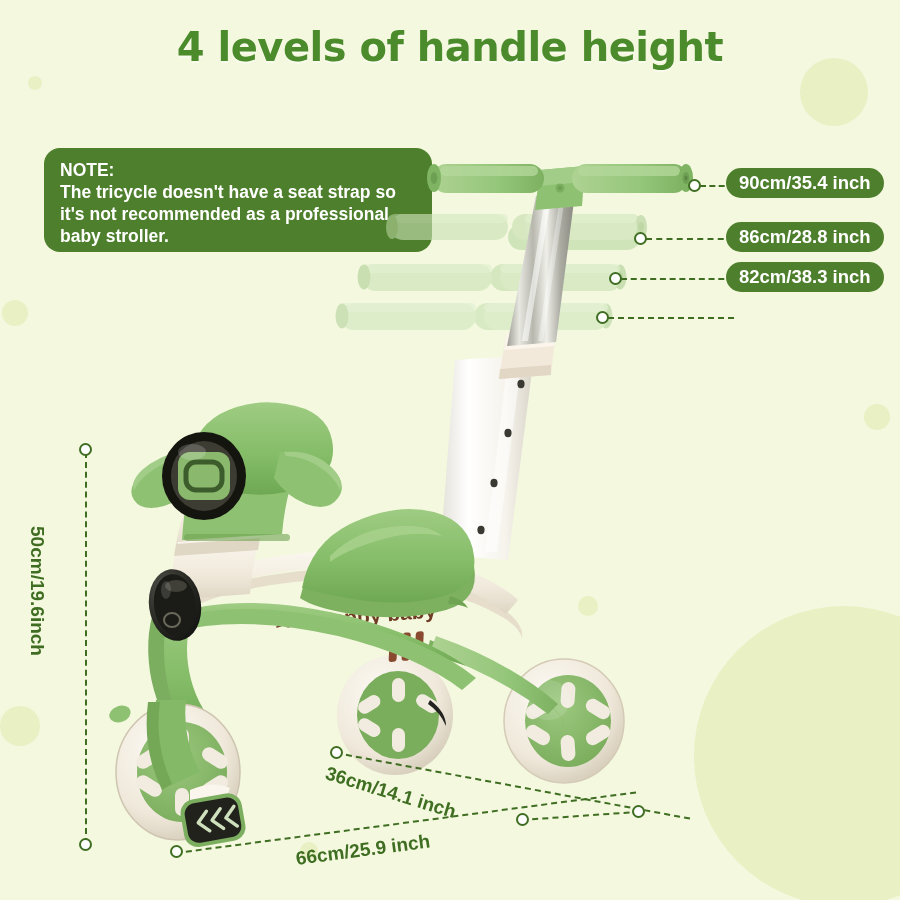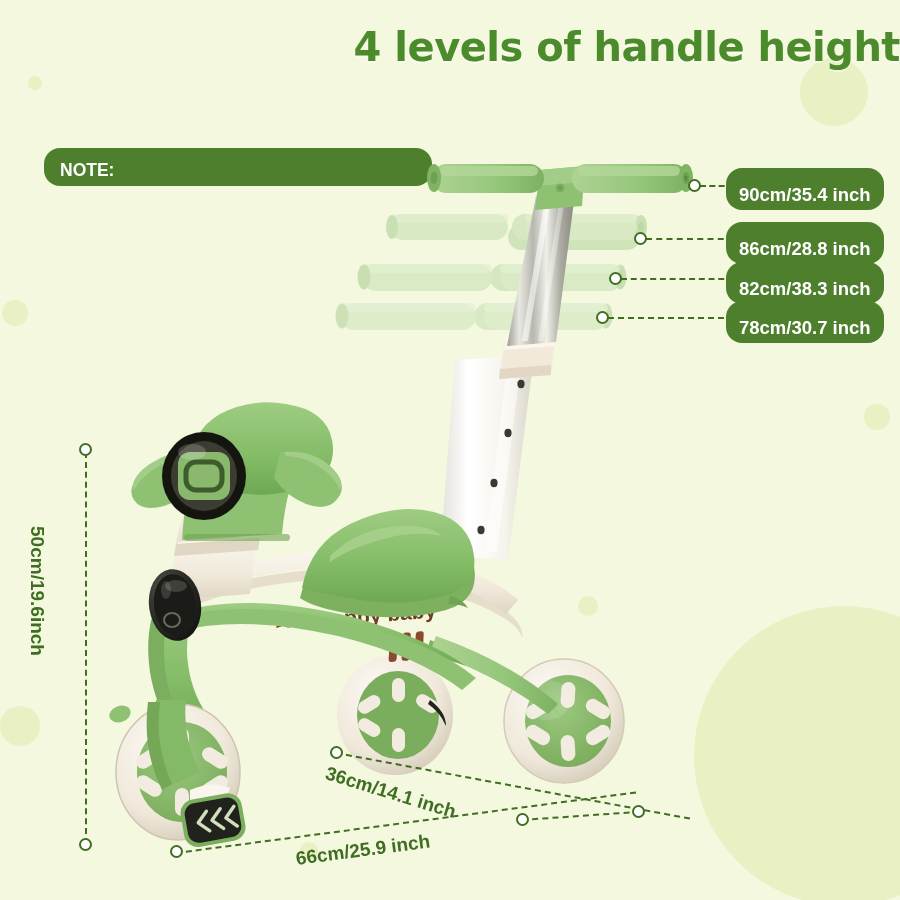--- a/index.html
+++ b/index.html
@@ -29,21 +29,21 @@
   .deco-5 { left: 300px; top: 842px; width: 18px;  height: 18px; }
   .deco-6 { left: 578px; top: 596px; width: 20px;  height: 20px; }
   .deco-7 { left: 864px; top: 404px; width: 26px;  height: 26px; }
   .deco-8 { left: 0px;   top: 706px; width: 40px;  height: 40px; }
 
   
   .title {
     position: absolute;
     left: 0; top: 24px;
     width: 900px;
-    text-align: right;
+    text-align: center;
     color: #4c8b2b;
     font-size: 40px;
     font-weight: 700;
     letter-spacing: -0.5px;
     font-family: "DejaVu Sans", sans-serif;
     text-shadow: 0 2px 0 rgba(255,255,255,0.45);
   }
 
   
   .note-box {
@@ -63,21 +63,21 @@
   .note-body  { display: block; }
 
   
   .pill {
     position: absolute;
     background: #4e7f2c;
     color: #ffffff;
     border-radius: 16px;
     font-size: 18.5px;
     font-weight: 700;
-    padding: 15px 13px 4px 13px;
+    padding: 3px 13px 4px 13px;
     white-space: nowrap;
     line-height: 1.25;
   }
   .pill-0 { left: 726px; top: 168px; }
   .pill-1 { left: 726px; top: 222px; }
   .pill-2 { left: 726px; top: 262px; }
   .pill-3 { left: 726px; top: 301px; }
 
   
   .leader {
@@ -172,20 +172,21 @@
   <div class="deco deco-4"></div>
   <div class="deco deco-5"></div>
   <div class="deco deco-6"></div>
   <div class="deco deco-7"></div>
   <div class="deco deco-8"></div>
 
   <div class="title">4 levels of handle height</div>
 
   <div class="note-box">
     <span class="note-title">NOTE:</span>
+    <span class="note-body">The tricycle doesn't have a seat strap so it's not recommended as a professional baby stroller.</span>
   </div>
 
   <svg class="product" viewBox="0 0 900 900" xmlns="http://www.w3.org/2000/svg">
     <defs>
       <linearGradient id="gGreen" x1="0" y1="0" x2="0" y2="1">
         <stop offset="0%" stop-color="#9fcc83"></stop>
         <stop offset="55%" stop-color="#85bd68"></stop>
         <stop offset="100%" stop-color="#6fa852"></stop>
       </linearGradient>
       <linearGradient id="gGreenL" x1="0" y1="0" x2="1" y2="0">
@@ -458,21 +459,20 @@
   <div class="leader leader-1"></div>
   <div class="dot dot-1"></div>
   <div class="pill pill-1">86cm/28.8 inch</div>
 
   <div class="leader leader-2"></div>
   <div class="dot dot-2"></div>
   <div class="pill pill-2">82cm/38.3 inch</div>
 
   <div class="leader leader-3"></div>
   <div class="dot dot-3"></div>
-  <div class="pill pill-3">78cm/30.7 inch</div>
 
   <div class="v-line"></div>
   <div class="dot v-dot-top"></div>
   <div class="dot v-dot-bottom"></div>
   <div class="v-label">50cm/19.6inch</div>
 
   <div class="d-line d36"></div>
   <div class="d-line d-axle"></div>
   <div class="d-line d66"></div>
 

